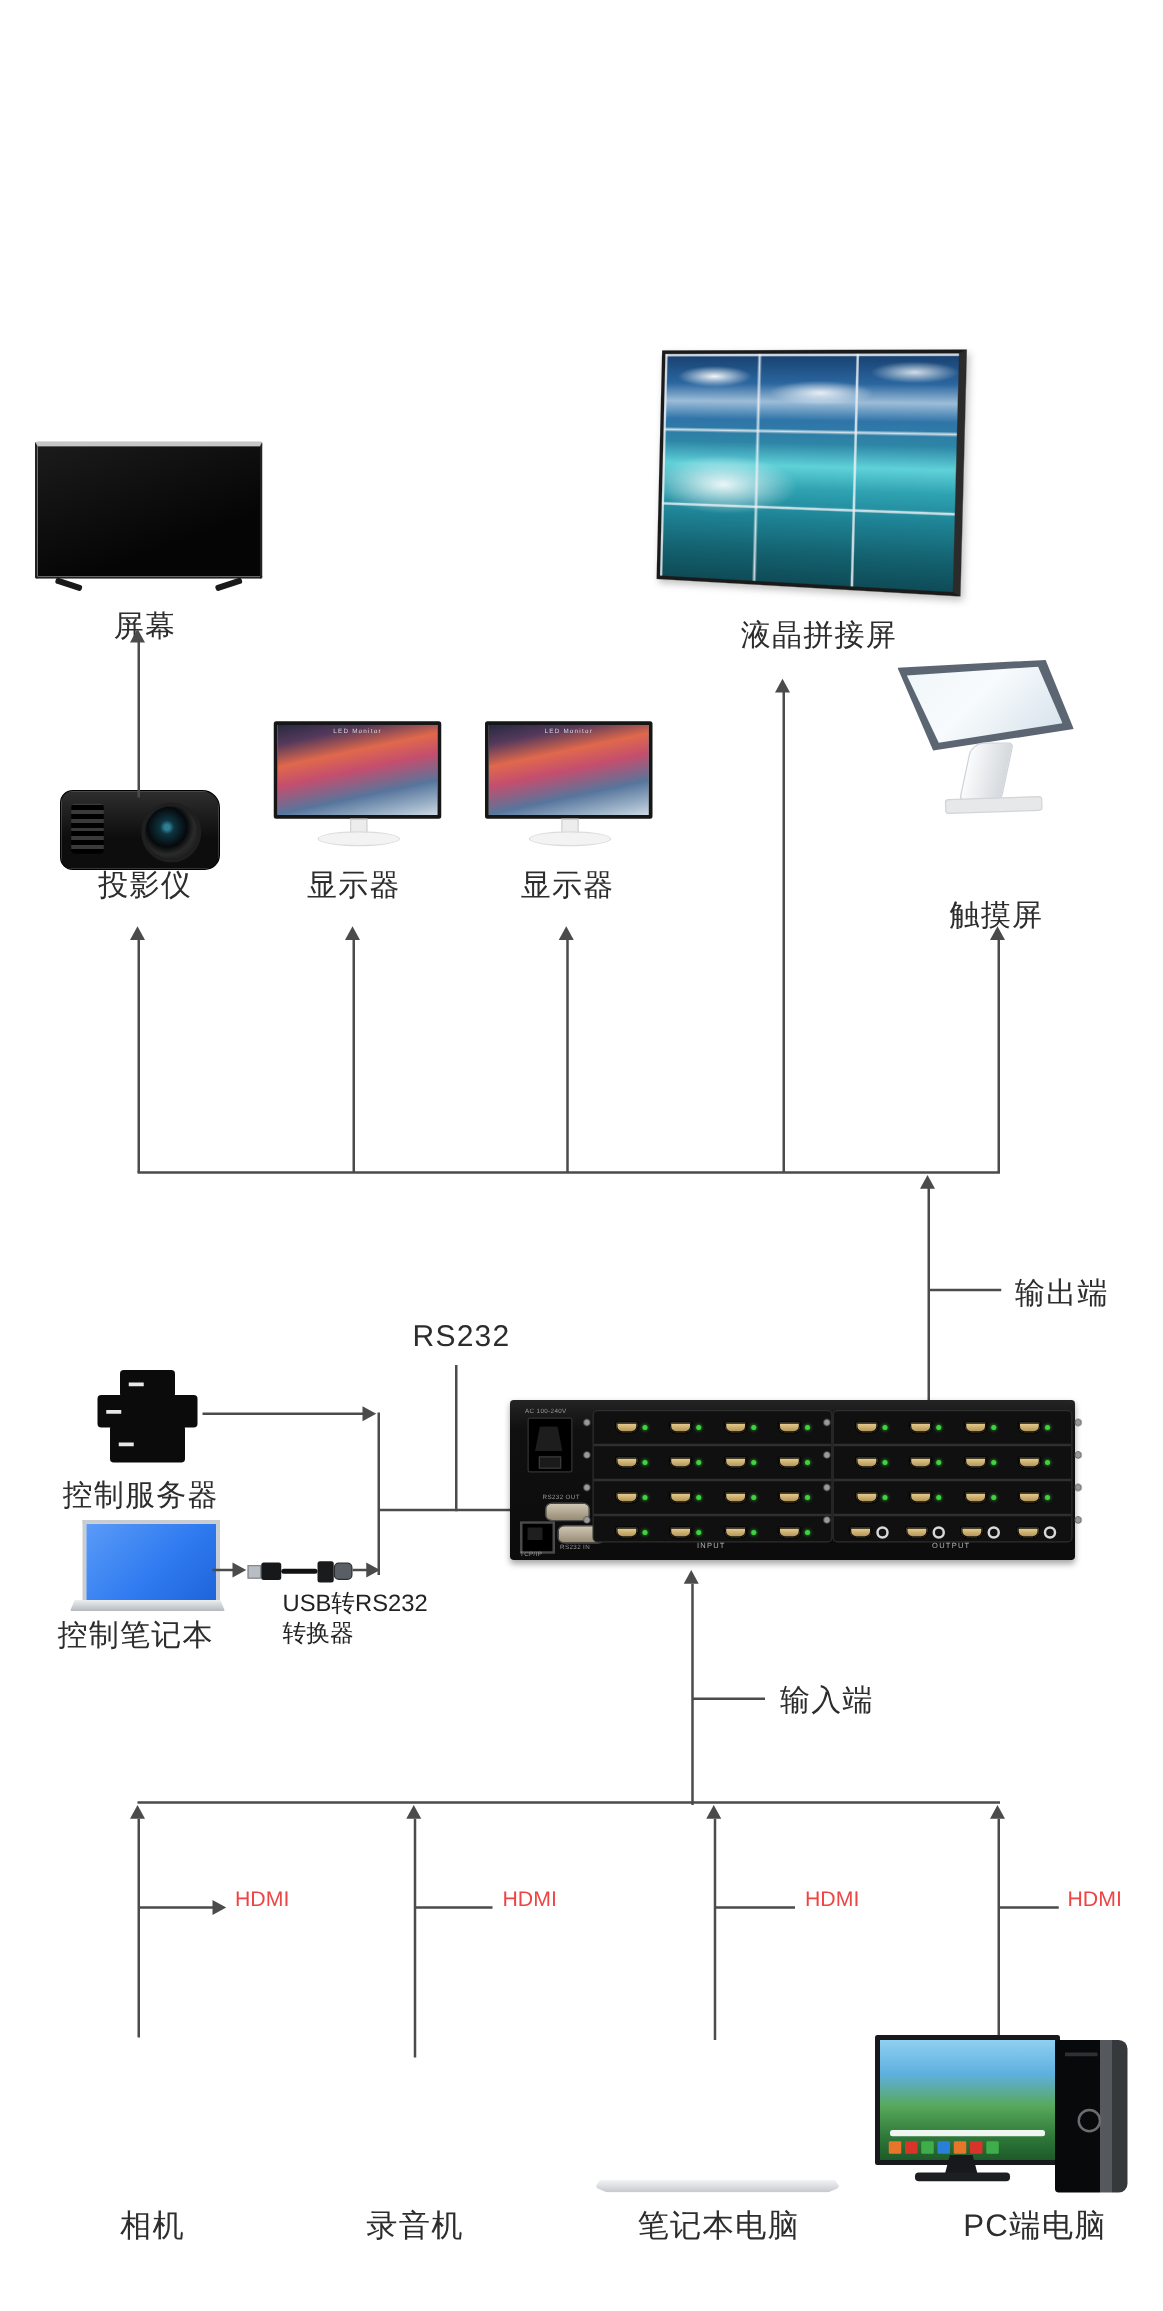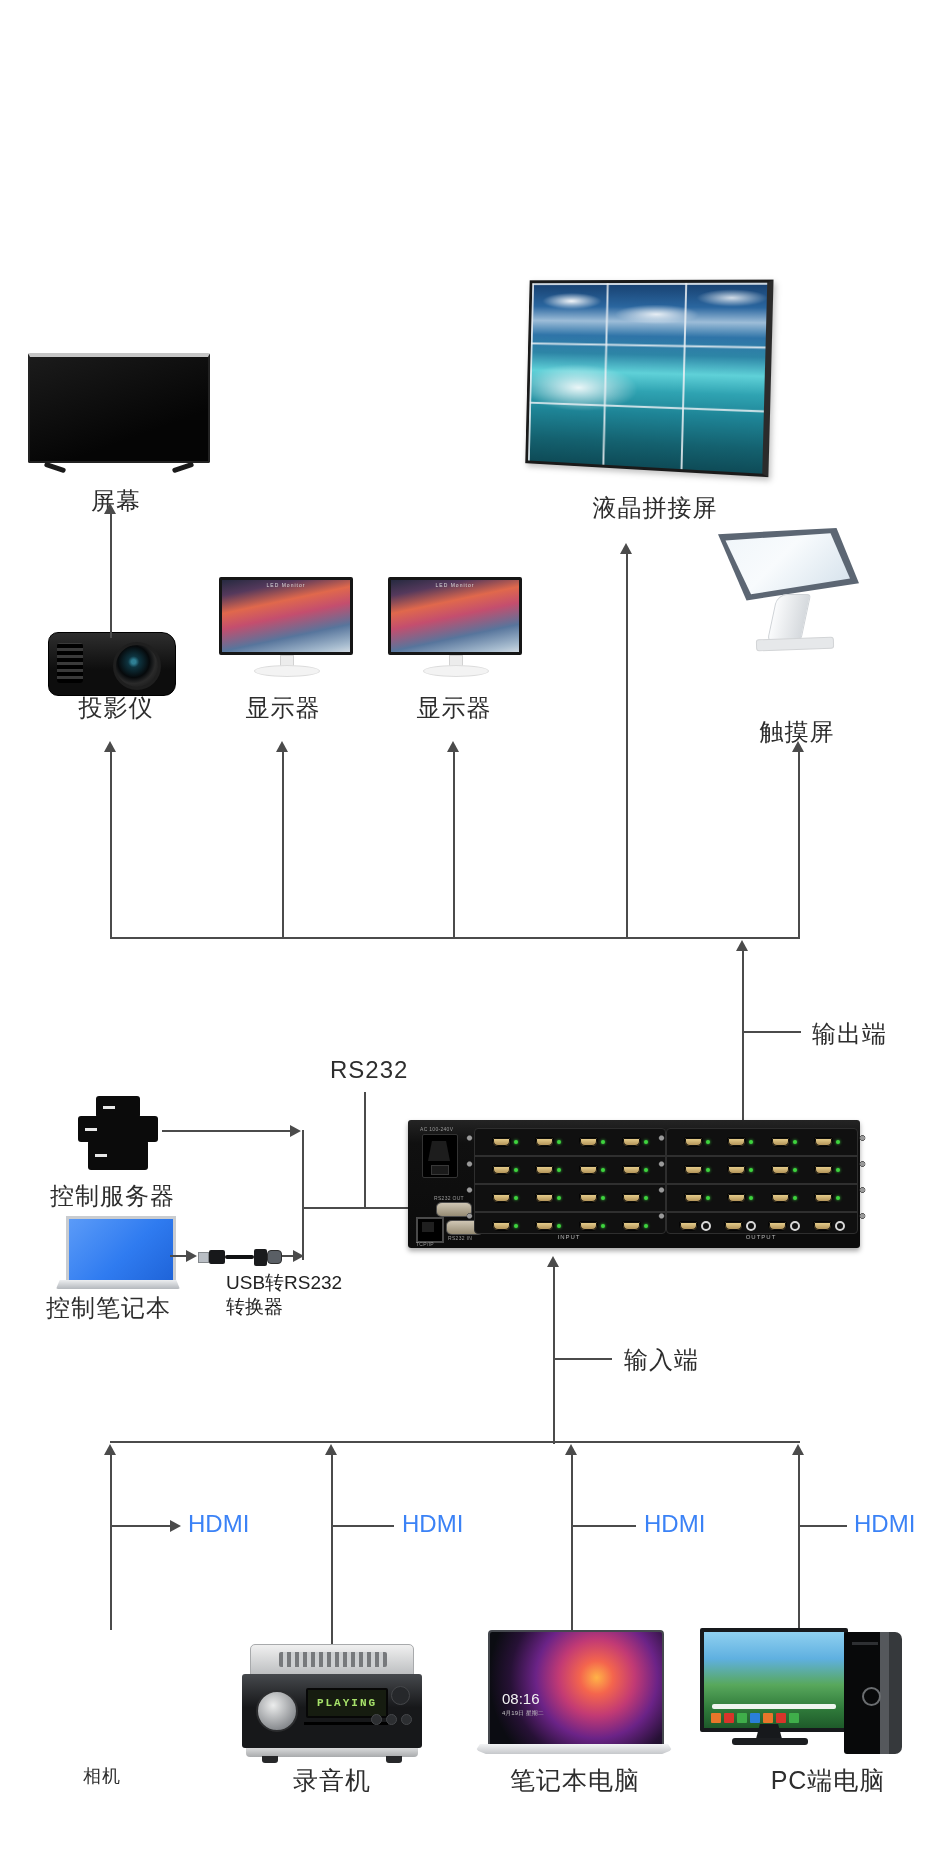--- a/index.html
+++ b/index.html
@@ -10,21 +10,21 @@
          font:bold 96px/1.25 "Liberation Serif",serif;color:#3d3d3d;letter-spacing:2px;}
   
   .vl{position:absolute;width:2px;background:var(--line);}
   .hl{position:absolute;height:2px;background:var(--line);}
   .dash{position:absolute;height:0;border-top:2px dashed var(--line);background:none;}
   .ah{position:absolute;width:0;height:0;}
   .ah.up{border-left:6px solid transparent;border-right:6px solid transparent;border-bottom:11px solid var(--line);}
   .ah.right{border-top:6px solid transparent;border-bottom:6px solid transparent;border-left:11px solid var(--line);}
   
   .cjk{position:absolute;font-size:24px;letter-spacing:1px;color:#2d2d2d;text-align:center;}
-  .hdmi-lbl{position:absolute;font-size:24px;color:#3b82f6;}
+  .hdmi-lbl{position:absolute;font-size:17px;color:#ef4444;}
   .small-lbl{position:absolute;font-size:19px;color:#222;}
   
   .tv{position:absolute;left:28px;top:353px;width:178px;height:104px;background:linear-gradient(160deg,#1b1b1b,#050505 70%);
       border:2px solid #222;border-top:4px solid #c6c6c6;border-radius:2px;}
   .tv-foot{position:absolute;width:22px;height:5px;background:#1a1a1a;border-radius:2px;bottom:-9px;}
   .tv-foot.l{left:14px;transform:rotate(18deg);}
   .tv-foot.r{right:14px;transform:rotate(-18deg);}
   
   .vwall{position:absolute;left:518px;top:280px;width:244px;height:184px;
          transform:perspective(900px) rotateY(-16deg) rotate(1.5deg);
@@ -440,48 +440,25 @@
   <div class="hl" style="left:112px;top:1525px;width:60px"></div>
   <div class="ah right" style="left:170px;top:1520px"></div>
   <div class="hdmi-lbl" style="left:188px;top:1510px">HDMI</div>
   <div class="hl" style="left:332px;top:1525px;width:62px"></div>
   <div class="hdmi-lbl" style="left:402px;top:1510px">HDMI</div>
   <div class="hl" style="left:572px;top:1525px;width:64px"></div>
   <div class="hdmi-lbl" style="left:644px;top:1510px">HDMI</div>
   <div class="hl" style="left:799px;top:1525px;width:48px"></div>
   <div class="hdmi-lbl" style="left:854px;top:1510px">HDMI</div>
 
-  <div class="cjk" style="left:52px;top:1764px;width:100px;font-size:18px">相机</div>
-
-  <div class="recorder">
-    <div class="rec-top">
-        <div class="rec-vent"></div>
-      </div>
-    <div class="rec-front">
-      <div class="rec-knob"></div>
-      <div class="rec-lcd">PLAYING</div>
-      <div class="rec-slot"></div>
-      <div class="rec-btn"></div>
-      <div class="rec-btns">
-          <span></span>
-          <span></span>
-          <span></span>
-        </div>
-    </div>
-    <div class="rec-base"></div>
-    <div class="rec-foot" style="left:20px"></div>
-    <div class="rec-foot" style="right:20px"></div>
-  </div>
+  <div class="cjk" style="left:72px;top:1764px;width:100px;font-size:25px">相机</div>
+
   <div class="cjk" style="left:282px;top:1764px;width:100px;font-size:25px">录音机</div>
 
   <div class="xlaptop">
-    <div class="xl-screen">
-      <div class="xl-time">08:16</div>
-      <div class="xl-date">4月19日 星期二</div>
-    </div>
     <div class="xl-base"></div>
   </div>
   <div class="cjk" style="left:499px;top:1764px;width:152px;font-size:25px">笔记本电脑</div>
 
   <div class="pc">
     <div class="pc-mon">
       <div class="pc-bar"></div>
       <div class="pc-tiles">
           <span></span>
           <span></span>

